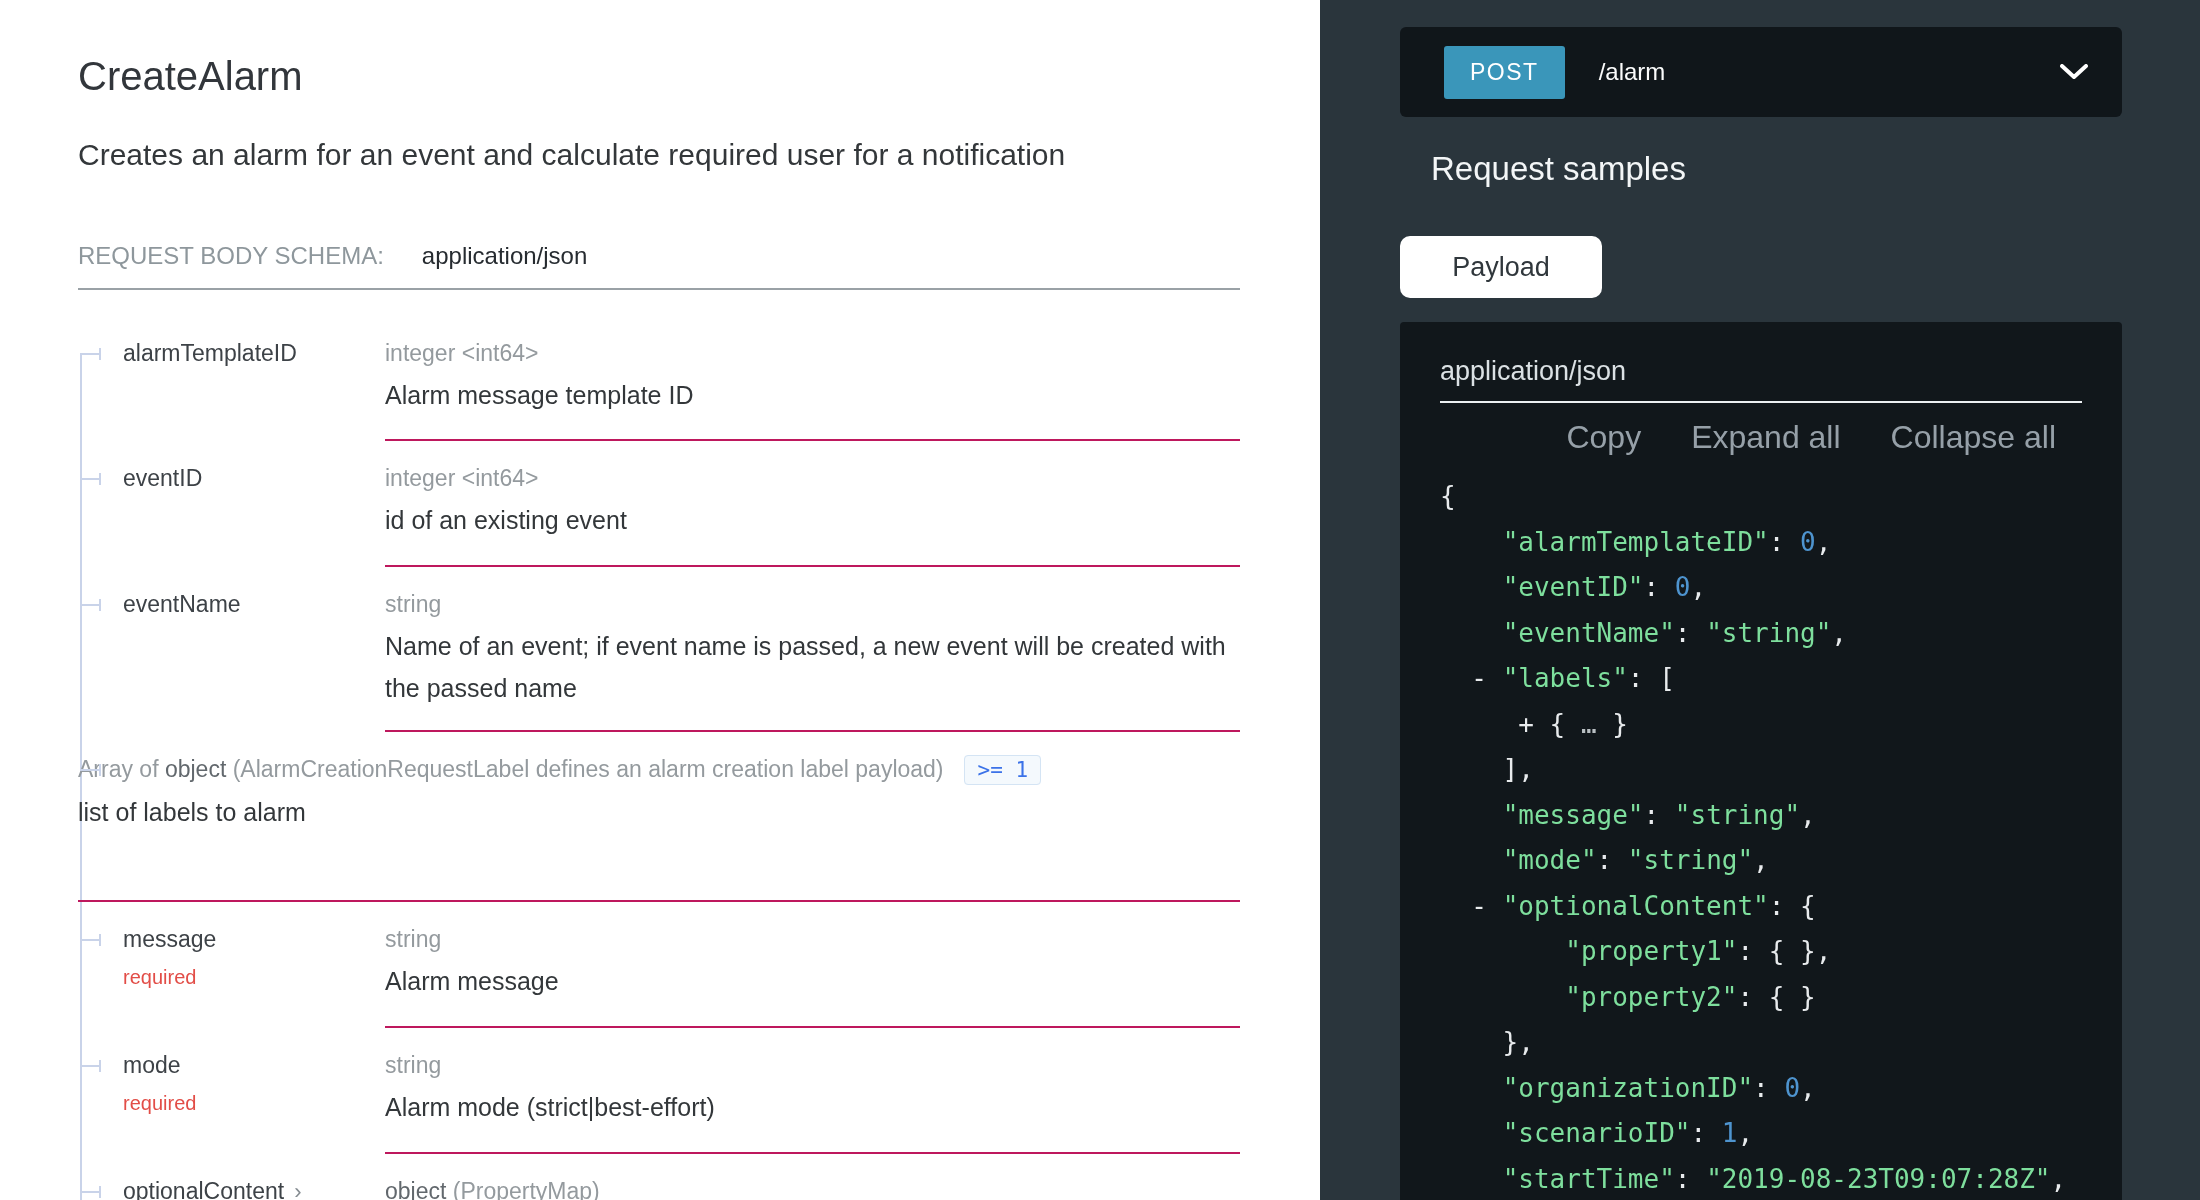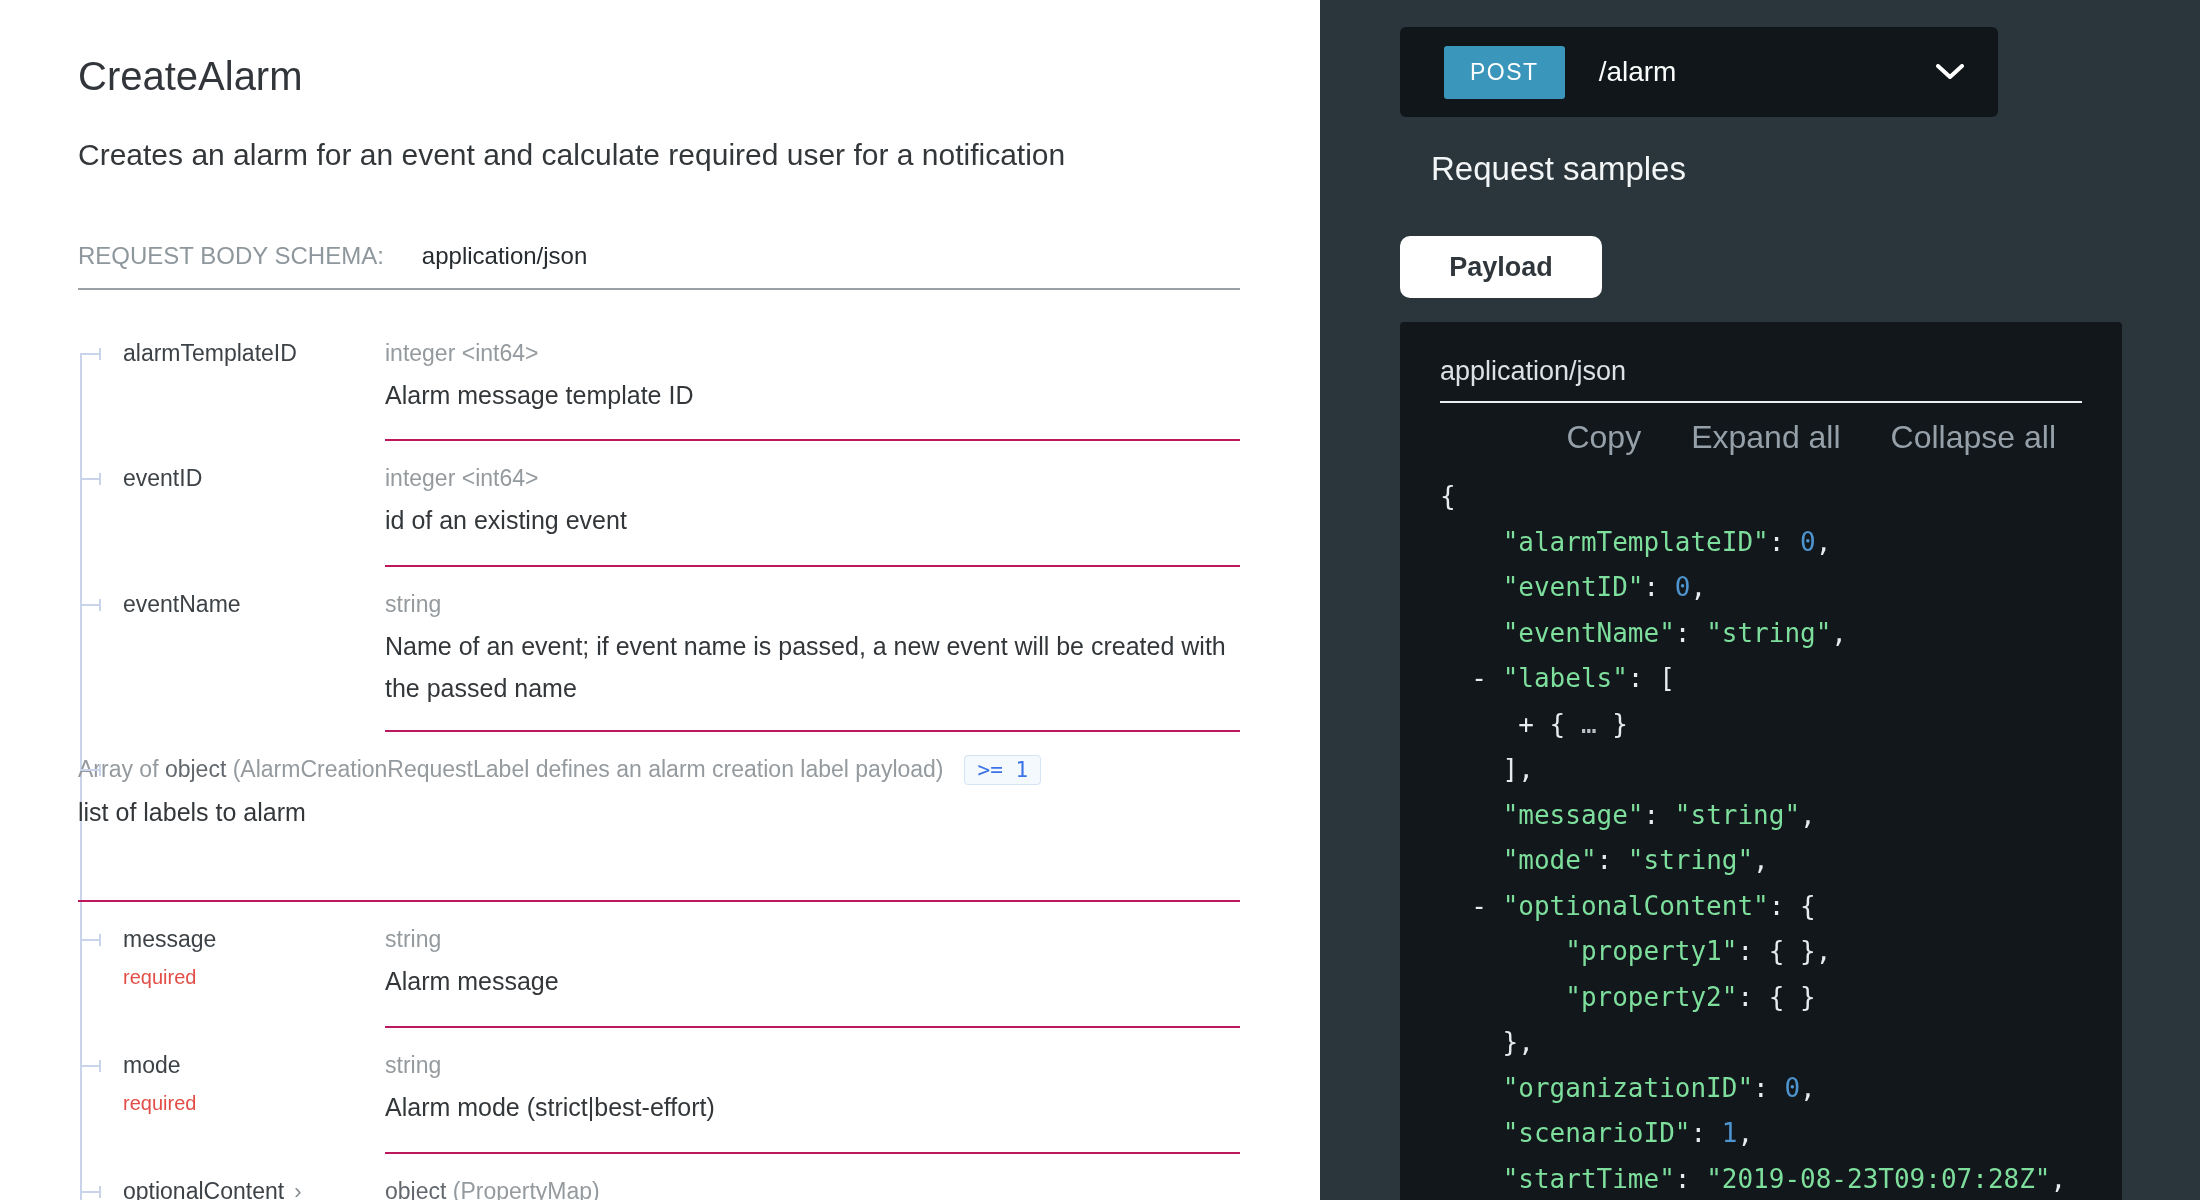--- a/index.html
+++ b/index.html
@@ -31,28 +31,28 @@
   .freq { display:block; margin-top:8px; font-size:20px; color:#e24d47; }
 
   .fbody { flex:1; border-bottom:2px solid #be185d; padding-top:15px; font-size:25px; line-height:42px; color:#33373a; }
   .ftype { font-size:23px; color:#949a9e; }
   .tword { color:#62686d; }
   .badge { font-family:"DejaVu Sans Mono", monospace; font-size:21px; color:#3b72e8; background:#f4f9fd; border:1px solid #d4e4f4; border-radius:4px; padding:2px 12px; margin-left:14px; white-space:nowrap; }
 
   
   .right-panel { position:absolute; left:1320px; top:0; width:880px; height:1200px; background:#2a353c; overflow:hidden; }
 
-  .endpoint-bar { position:absolute; left:80px; top:27px; width:598px; height:90px; background:#10161a; border-radius:6px; display:flex; align-items:center; padding-left:44px; cursor:pointer; }
+  .endpoint-bar { position:absolute; left:80px; top:27px; width:722px; height:90px; background:#10161a; border-radius:6px; display:flex; align-items:center; padding-left:44px; cursor:pointer; }
   .method-badge { background:#3a96ba; color:#ffffff; font-size:23px; letter-spacing:1.5px; padding:13px 26px; border-radius:3px; }
-  .endpoint-path { margin-left:34px; font-size:28px; color:#fbfcfc; }
+  .endpoint-path { margin-left:34px; font-size:24px; color:#fbfcfc; }
   .bar-chevron { margin-left:auto; margin-right:34px; }
 
   .samples-title { position:absolute; left:80px; top:150px; font-size:33px; font-weight:400; color:#f3f6f7;margin-left:31px; }
 
-  .tab-payload { position:absolute; left:80px; top:236px; width:202px; height:62px; background:#ffffff; border:none; border-radius:10px; font-family:"Liberation Sans",sans-serif; font-size:27px; color:#30373c; display:flex; align-items:center; justify-content:center; cursor:pointer;font-weight:bold; }
+  .tab-payload { position:absolute; left:80px; top:236px; width:202px; height:62px; background:#ffffff; border:none; border-radius:10px; font-family:"Liberation Sans",sans-serif; font-size:27px; color:#30373c; display:flex; align-items:center; justify-content:center; cursor:pointer; }
 
   .code-panel { position:absolute; left:80px; top:322px; width:722px; height:878px; background:#11171b; border-radius:4px 4px 0 0; padding:34px 40px 0 40px; }
   .content-type { font-size:27px; color:#dbe1e4; padding-bottom:14px; border-bottom:2px solid #ecf0f2; }
   .sample-controls { display:flex; justify-content:flex-end; gap:50px; padding-right:26px; margin-top:16px; font-size:32px; color:#96a0a8; }
   .sample-controls span { cursor:pointer; }
   #code-block { margin-top:18px; font-family:"DejaVu Sans Mono", monospace; font-size:26px; line-height:45.5px; white-space:pre; color:#e8ebed; }
   .tk-p { color:#e8ebed; }
   .tk-k { color:#7edf9d; }
   .tk-s { color:#7edf9d; }
   .tk-n { color:#4e94cf; }

